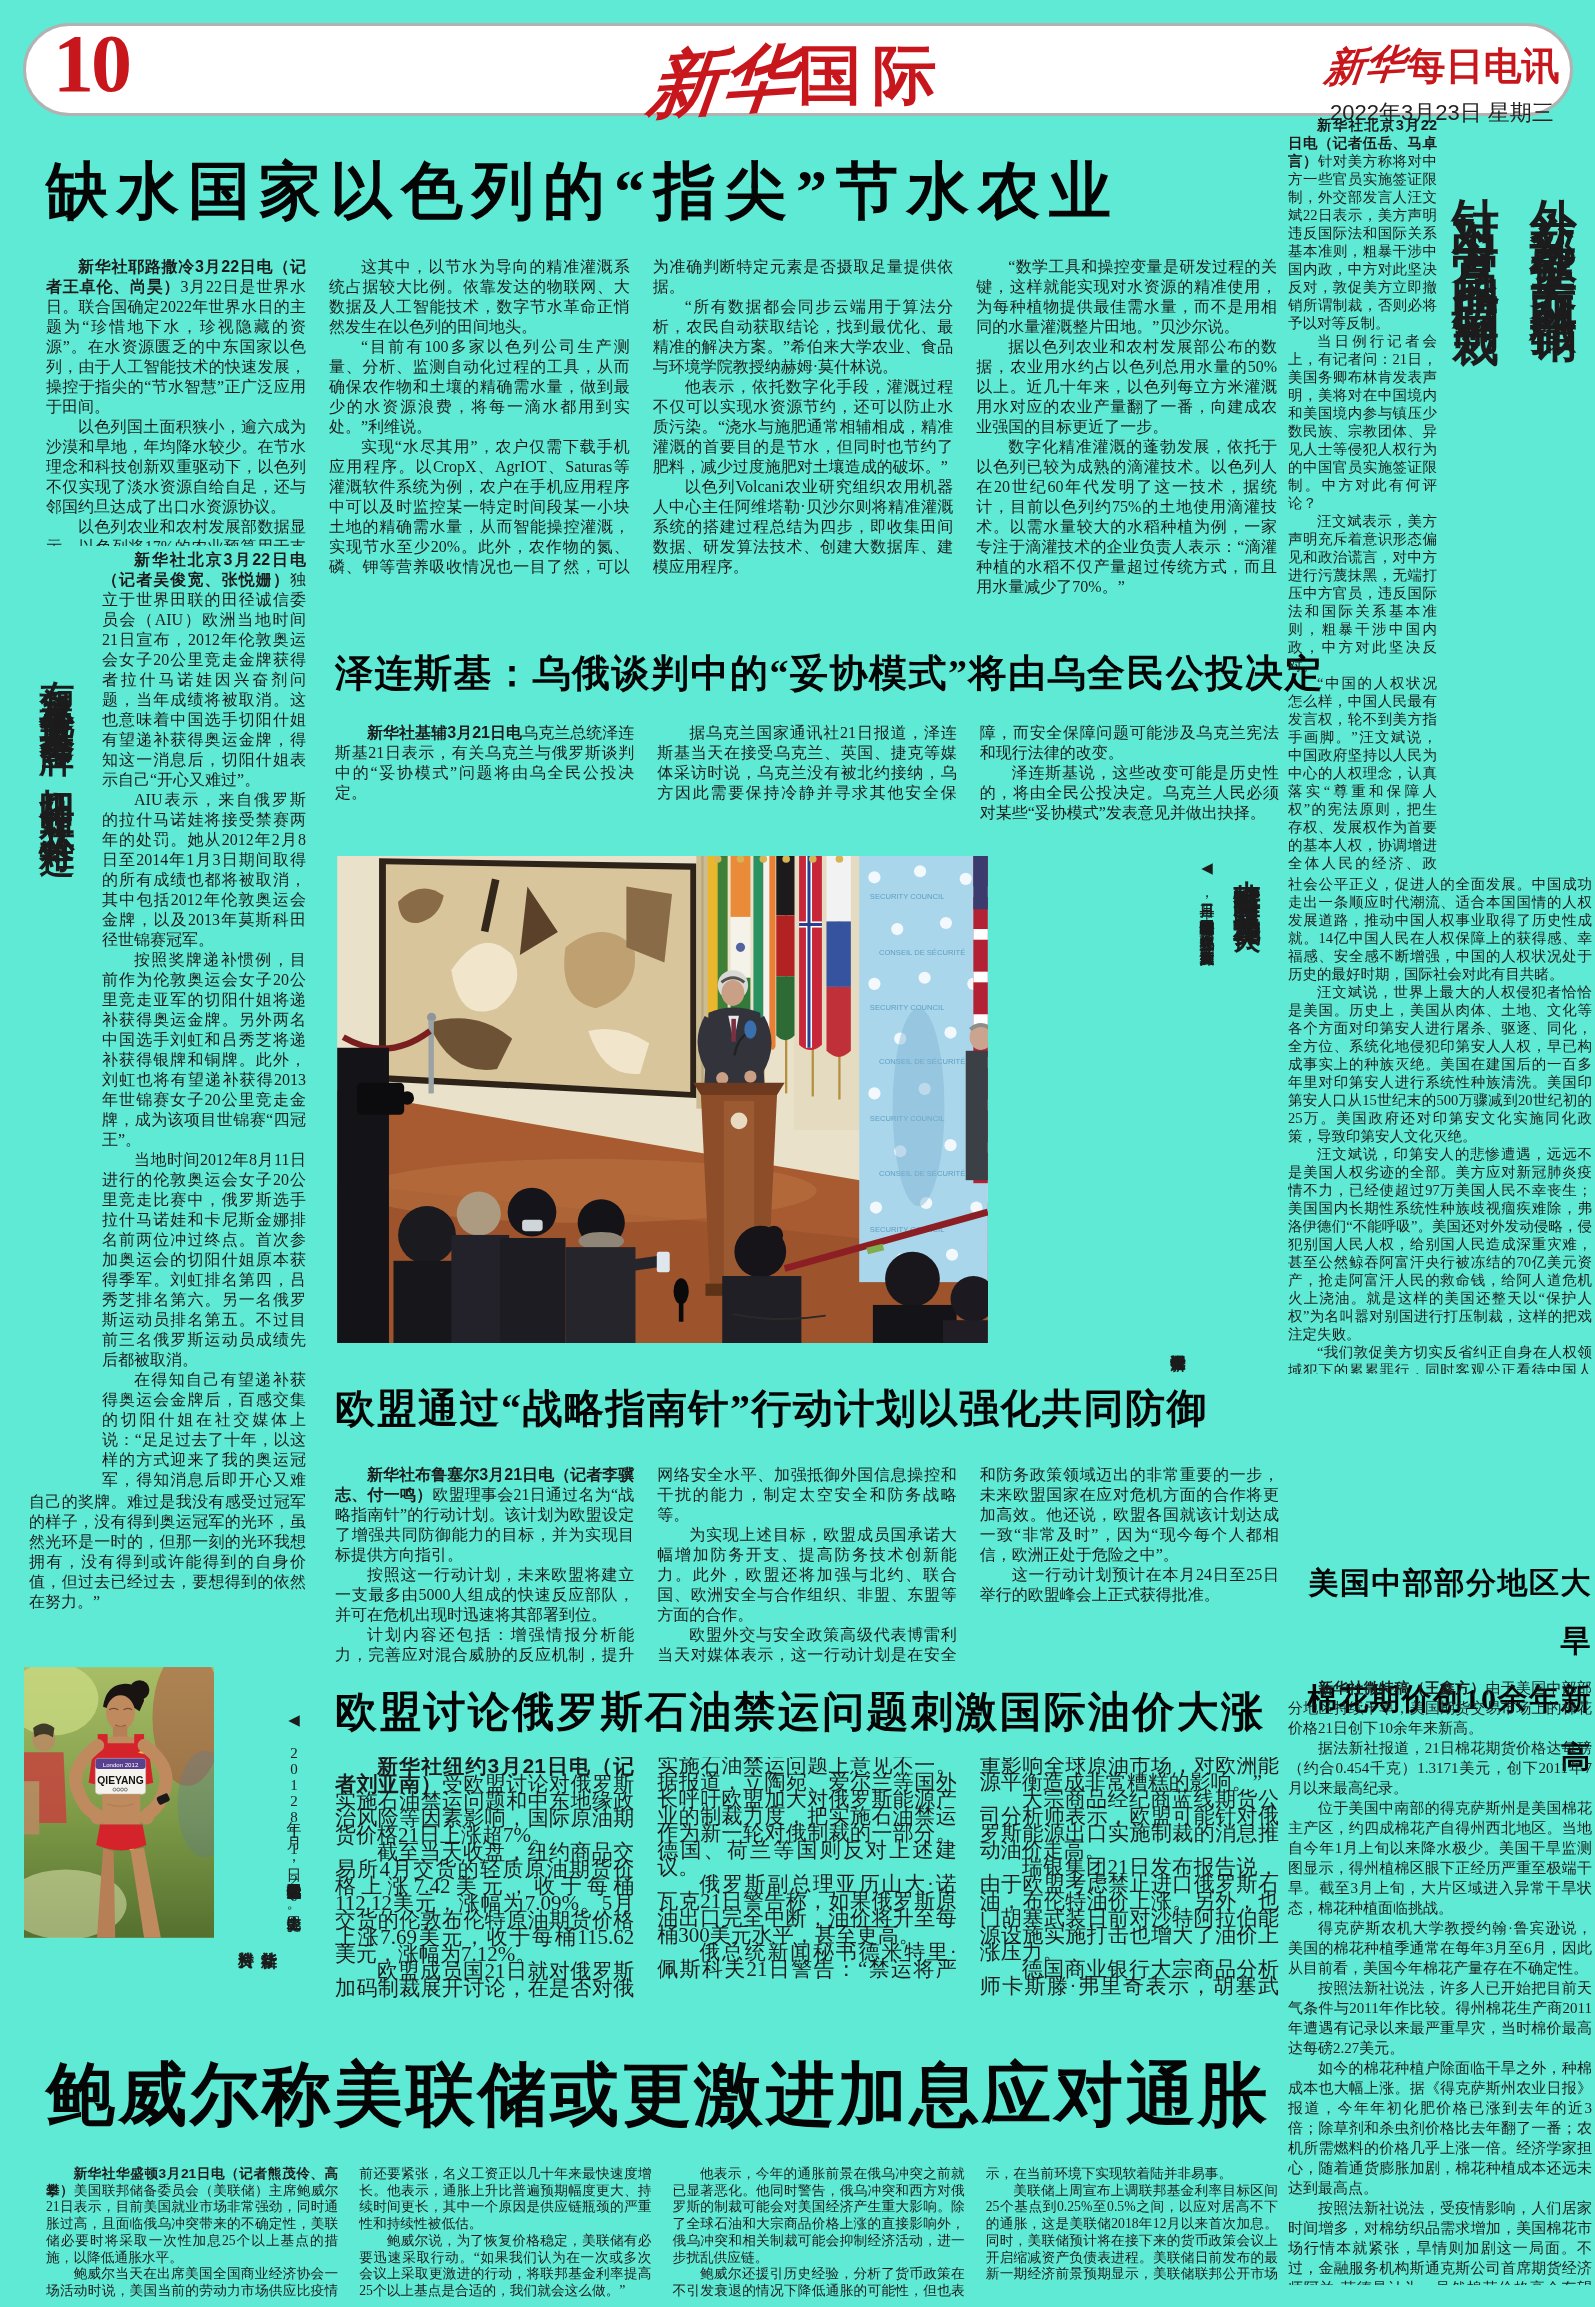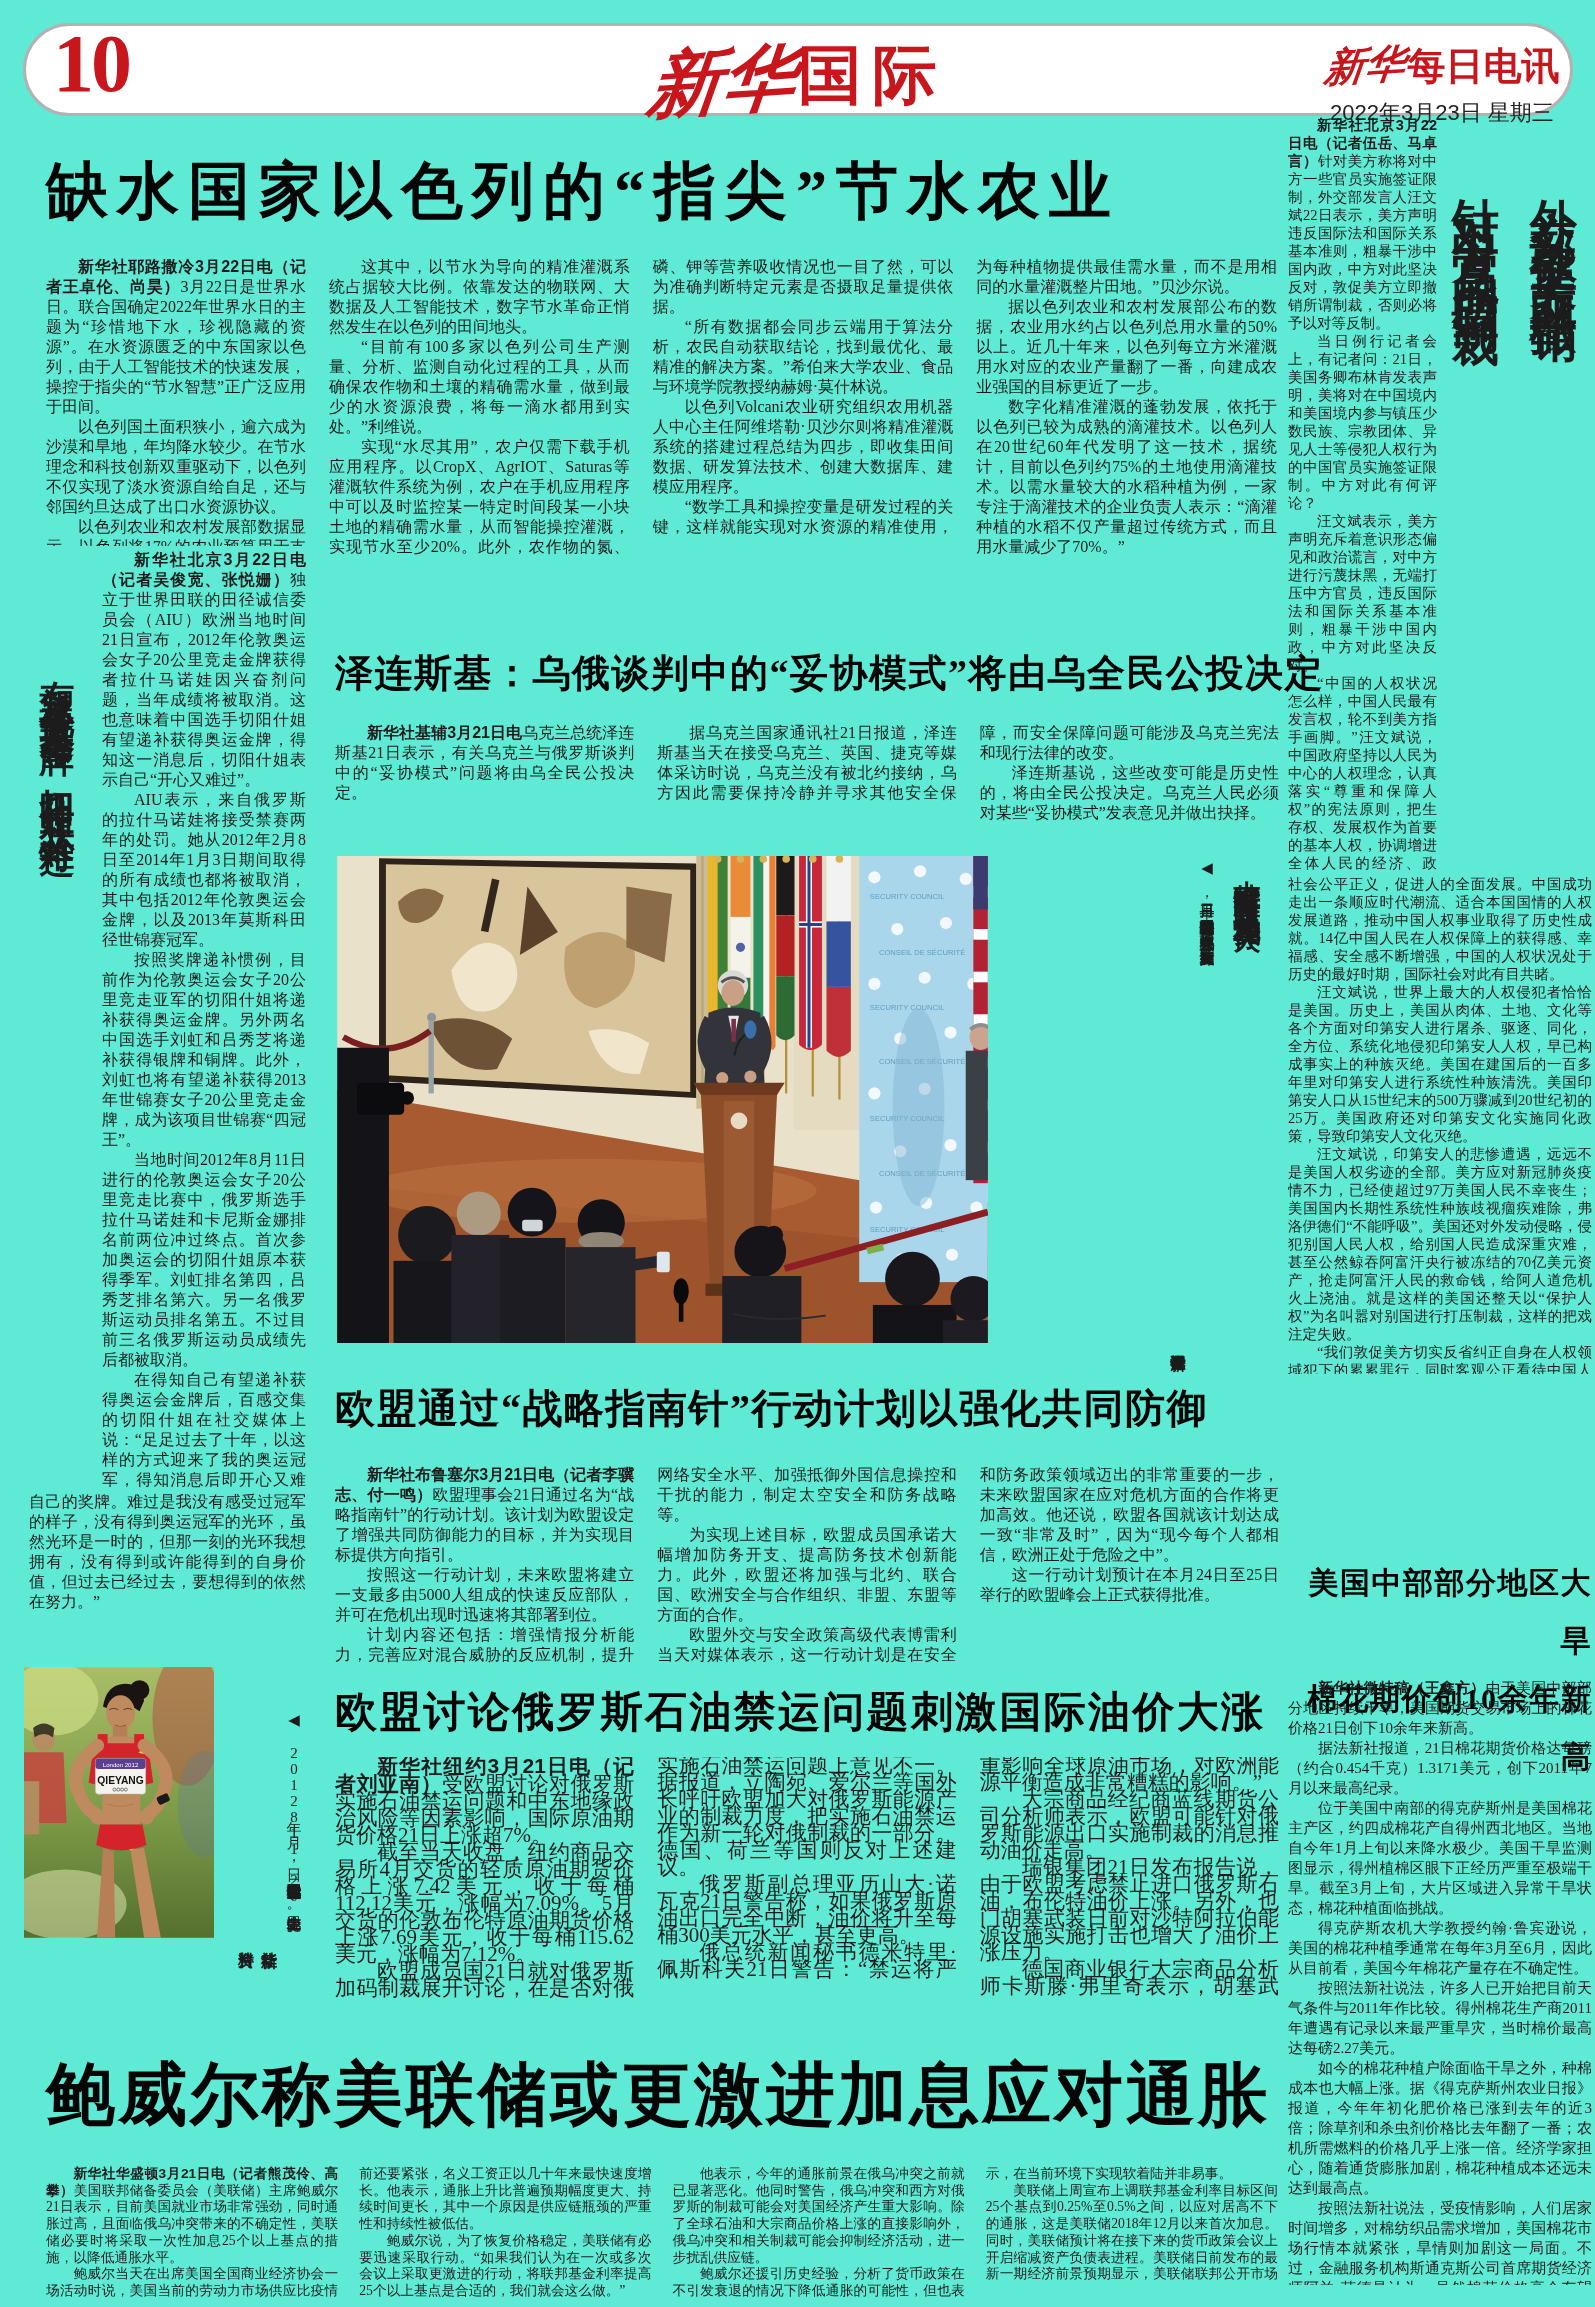--- a/index.html
+++ b/index.html
@@ -53,20 +53,21 @@
         <p>以色列国土面积狭小，逾六成为沙漠和旱地，年均降水较少。在节水理念和科技创新双重驱动下，以色列不仅实现了淡水资源自给自足，还与邻国约旦达成了出口水资源协议。</p>
         <p>以色列农业和农村发展部数据显示，以色列将17%的农业预算用于支持科技研发。该部农业创新高级副总干事迈克尔·利维日前接受新华社记者采访时表示，政府在2021年投入了约合500万美元的资金用于农业数</p>
       </div>
   </div>
   <div class="ab body-main just cols3" style="left:329px;top:257px;width:948px;height:364px">
     <div>
         <p>这其中，以节水为导向的精准灌溉系统占据较大比例。依靠发达的物联网、大数据及人工智能技术，数字节水革命正悄然发生在以色列的田间地头。</p>
         <p>“目前有100多家以色列公司生产测量、分析、监测自动化过程的工具，从而确保农作物和土壤的精确需水量，做到最少的水资源浪费，将每一滴水都用到实处。”利维说。</p>
         <p>实现“水尽其用”，农户仅需下载手机应用程序。以CropX、AgrIOT、Saturas等灌溉软件系统为例，农户在手机应用程序中可以及时监控某一特定时间段某一小块土地的精确需水量，从而智能操控灌溉，实现节水至少20%。此外，农作物的氮、磷、钾等营养吸收情况也一目了然，可以为准确判断特定元素是否摄取足量提供依据。</p>
         <p>“所有数据都会同步云端用于算法分析，农民自动获取结论，找到最优化、最精准的解决方案。”希伯来大学农业、食品与环境学院教授纳赫姆·莫什林说。</p>
+        <p>他表示，依托数字化手段，灌溉过程不仅可以实现水资源节约，还可以防止水质污染。“浇水与施肥通常相辅相成，精准灌溉的首要目的是节水，但同时也节约了肥料，减少过度施肥对土壤造成的破坏。”</p>
         <p>以色列Volcani农业研究组织农用机器人中心主任阿维塔勒·贝沙尔则将精准灌溉系统的搭建过程总结为四步，即收集田间数据、研发算法技术、创建大数据库、建模应用程序。</p>
         <p>“数学工具和操控变量是研发过程的关键，这样就能实现对水资源的精准使用，为每种植物提供最佳需水量，而不是用相同的水量灌溉整片田地。”贝沙尔说。</p>
         <p>据以色列农业和农村发展部公布的数据，农业用水约占以色列总用水量的50%以上。近几十年来，以色列每立方米灌溉用水对应的农业产量翻了一番，向建成农业强国的目标更近了一步。</p>
         <p>数字化精准灌溉的蓬勃发展，依托于以色列已较为成熟的滴灌技术。以色列人在20世纪60年代发明了这一技术，据统计，目前以色列约75%的土地使用滴灌技术。以需水量较大的水稻种植为例，一家专注于滴灌技术的企业负责人表示：“滴灌种植的水稻不仅产量超过传统方式，而且用水量减少了70%。”</p>
       </div>
   </div>
 
   <div class="ab vert" style="left:33px;top:653px;height:948px;font-size:35px;font-weight:700;letter-spacing:6px;line-height:47px">有望递补伦敦奥运会金牌，切阳什姐『开心又难过』</div>
   <div class="ab body-main just" style="left:102px;top:550px;width:204px;height:941px">
     <p class="lead"><b>新华社北京3月22日电（记者吴俊宽、张悦姗）</b><span>独立于世界田联的田径诚信委员会（AIU）欧洲当地时间21日宣布，2012年伦敦奥运会女子20公里竞走金牌获得者拉什马诺娃因兴奋剂问题，当年成绩将被取消。这也意味着中国选手切阳什姐有望递补获得奥运金牌，得知这一消息后，切阳什姐表示自己“开心又难过”。</span></p>

